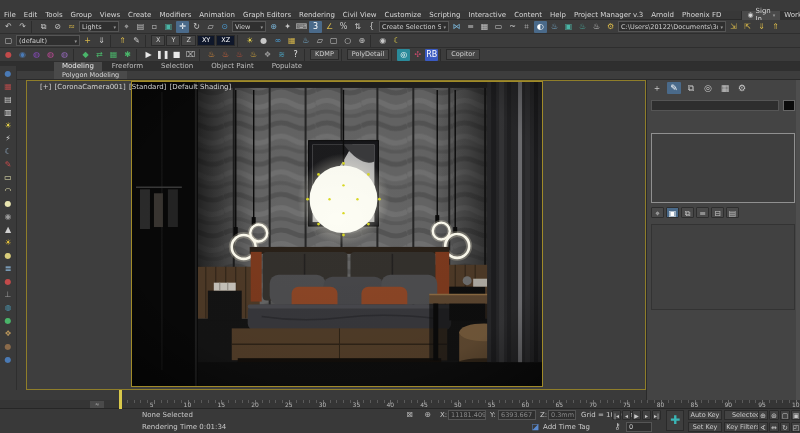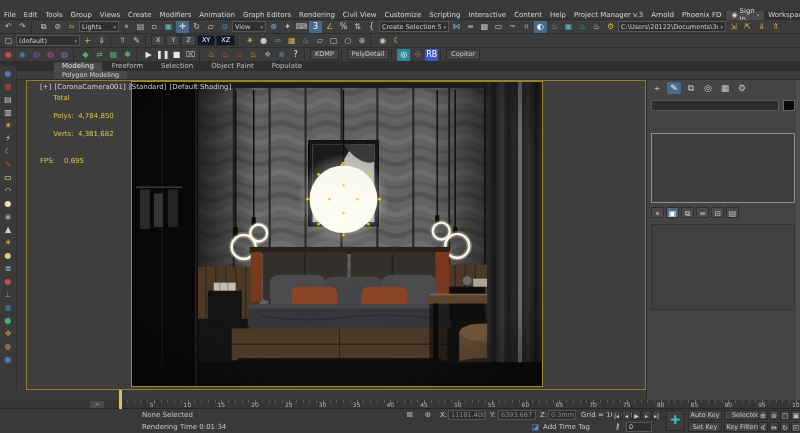--- a/index.html
+++ b/index.html
@@ -8,21 +8,21 @@
   #app { position:relative; width:800px; height:433px; background:#3a3a3a; }
   .abs { position:absolute; }
 
   
   #titlebar { left:0; top:0; width:800px; height:11px; background:#3f3f3f;
     display:flex; align-items:center; font-size:7px; color:#d8d8d8; border-bottom:1px solid #2c2c2c;}
   #applogo { width:8px; height:8px; margin:0 4px 0 3px; background:#1a8a9a; color:#fff;
     font-size:6px; line-height:8px; text-align:center; border-radius:1px;}
   #winbtns { margin-left:auto; display:flex; gap:8px; padding-right:6px; color:#cfcfcf; font-size:7px;}
   #menubar { left:0; top:11px; width:800px; height:9px; background:#383838; display:flex;
-    align-items:center; font-size:7px; color:#d6d6d6; border-bottom:1px solid #2a2a2a;}
+    align-items:center; font-size:7px; color:#d6d6d6; border-bottom:1px solid #2a2a2a;gap:16px;}
   .menu-item { padding:0 4px; height:9px; line-height:9px; white-space:nowrap; }
   #menubar-right { margin-left:auto; display:flex; align-items:center; height:9px;}
   #signin { display:flex; align-items:center; gap:2px; background:#4a4a4a; height:9px;
     padding:0 5px; border-left:1px solid #2a2a2a;}
   #workspaces { display:flex; align-items:center; gap:2px; background:#303030; height:9px; padding:0 4px;}
 
   
   .tbrow { left:0; width:800px; background:#3c3c3c; display:flex; align-items:center;
     gap:1px; padding-left:2px; border-bottom:1px solid #2e2e2e; overflow:hidden;}
   #tb1 { top:20px; height:14px; }
@@ -506,25 +506,20 @@
 
         <rect x="0" y="0" width="411" height="306" fill="url(#vig)"></rect>
       </svg>
     </div>
 
     <div id="vp-label">
       <span>[+]</span>
       <span>[CoronaCamera001]</span>
       <span>[Standard]</span>
       <span>[Default Shading]</span>
-    </div>
-    <div id="vp-stats"><span>      Total</span><br>
-      <span>Polys:  4,784,850</span><br>
-      <span>Verts:  4,381,682</span><br>
-      <br><span>FPS:    0.695</span>
     </div>
   </div>
 
   <div id="cmdpanel" class="abs">
     <div id="cmd-tabs">
         <span class="tb-ico">＋</span>
         <span class="tb-ico active">✎</span>
         <span class="tb-ico">⧉</span>
         <span class="tb-ico">◎</span>
         <span class="tb-ico">▦</span>

